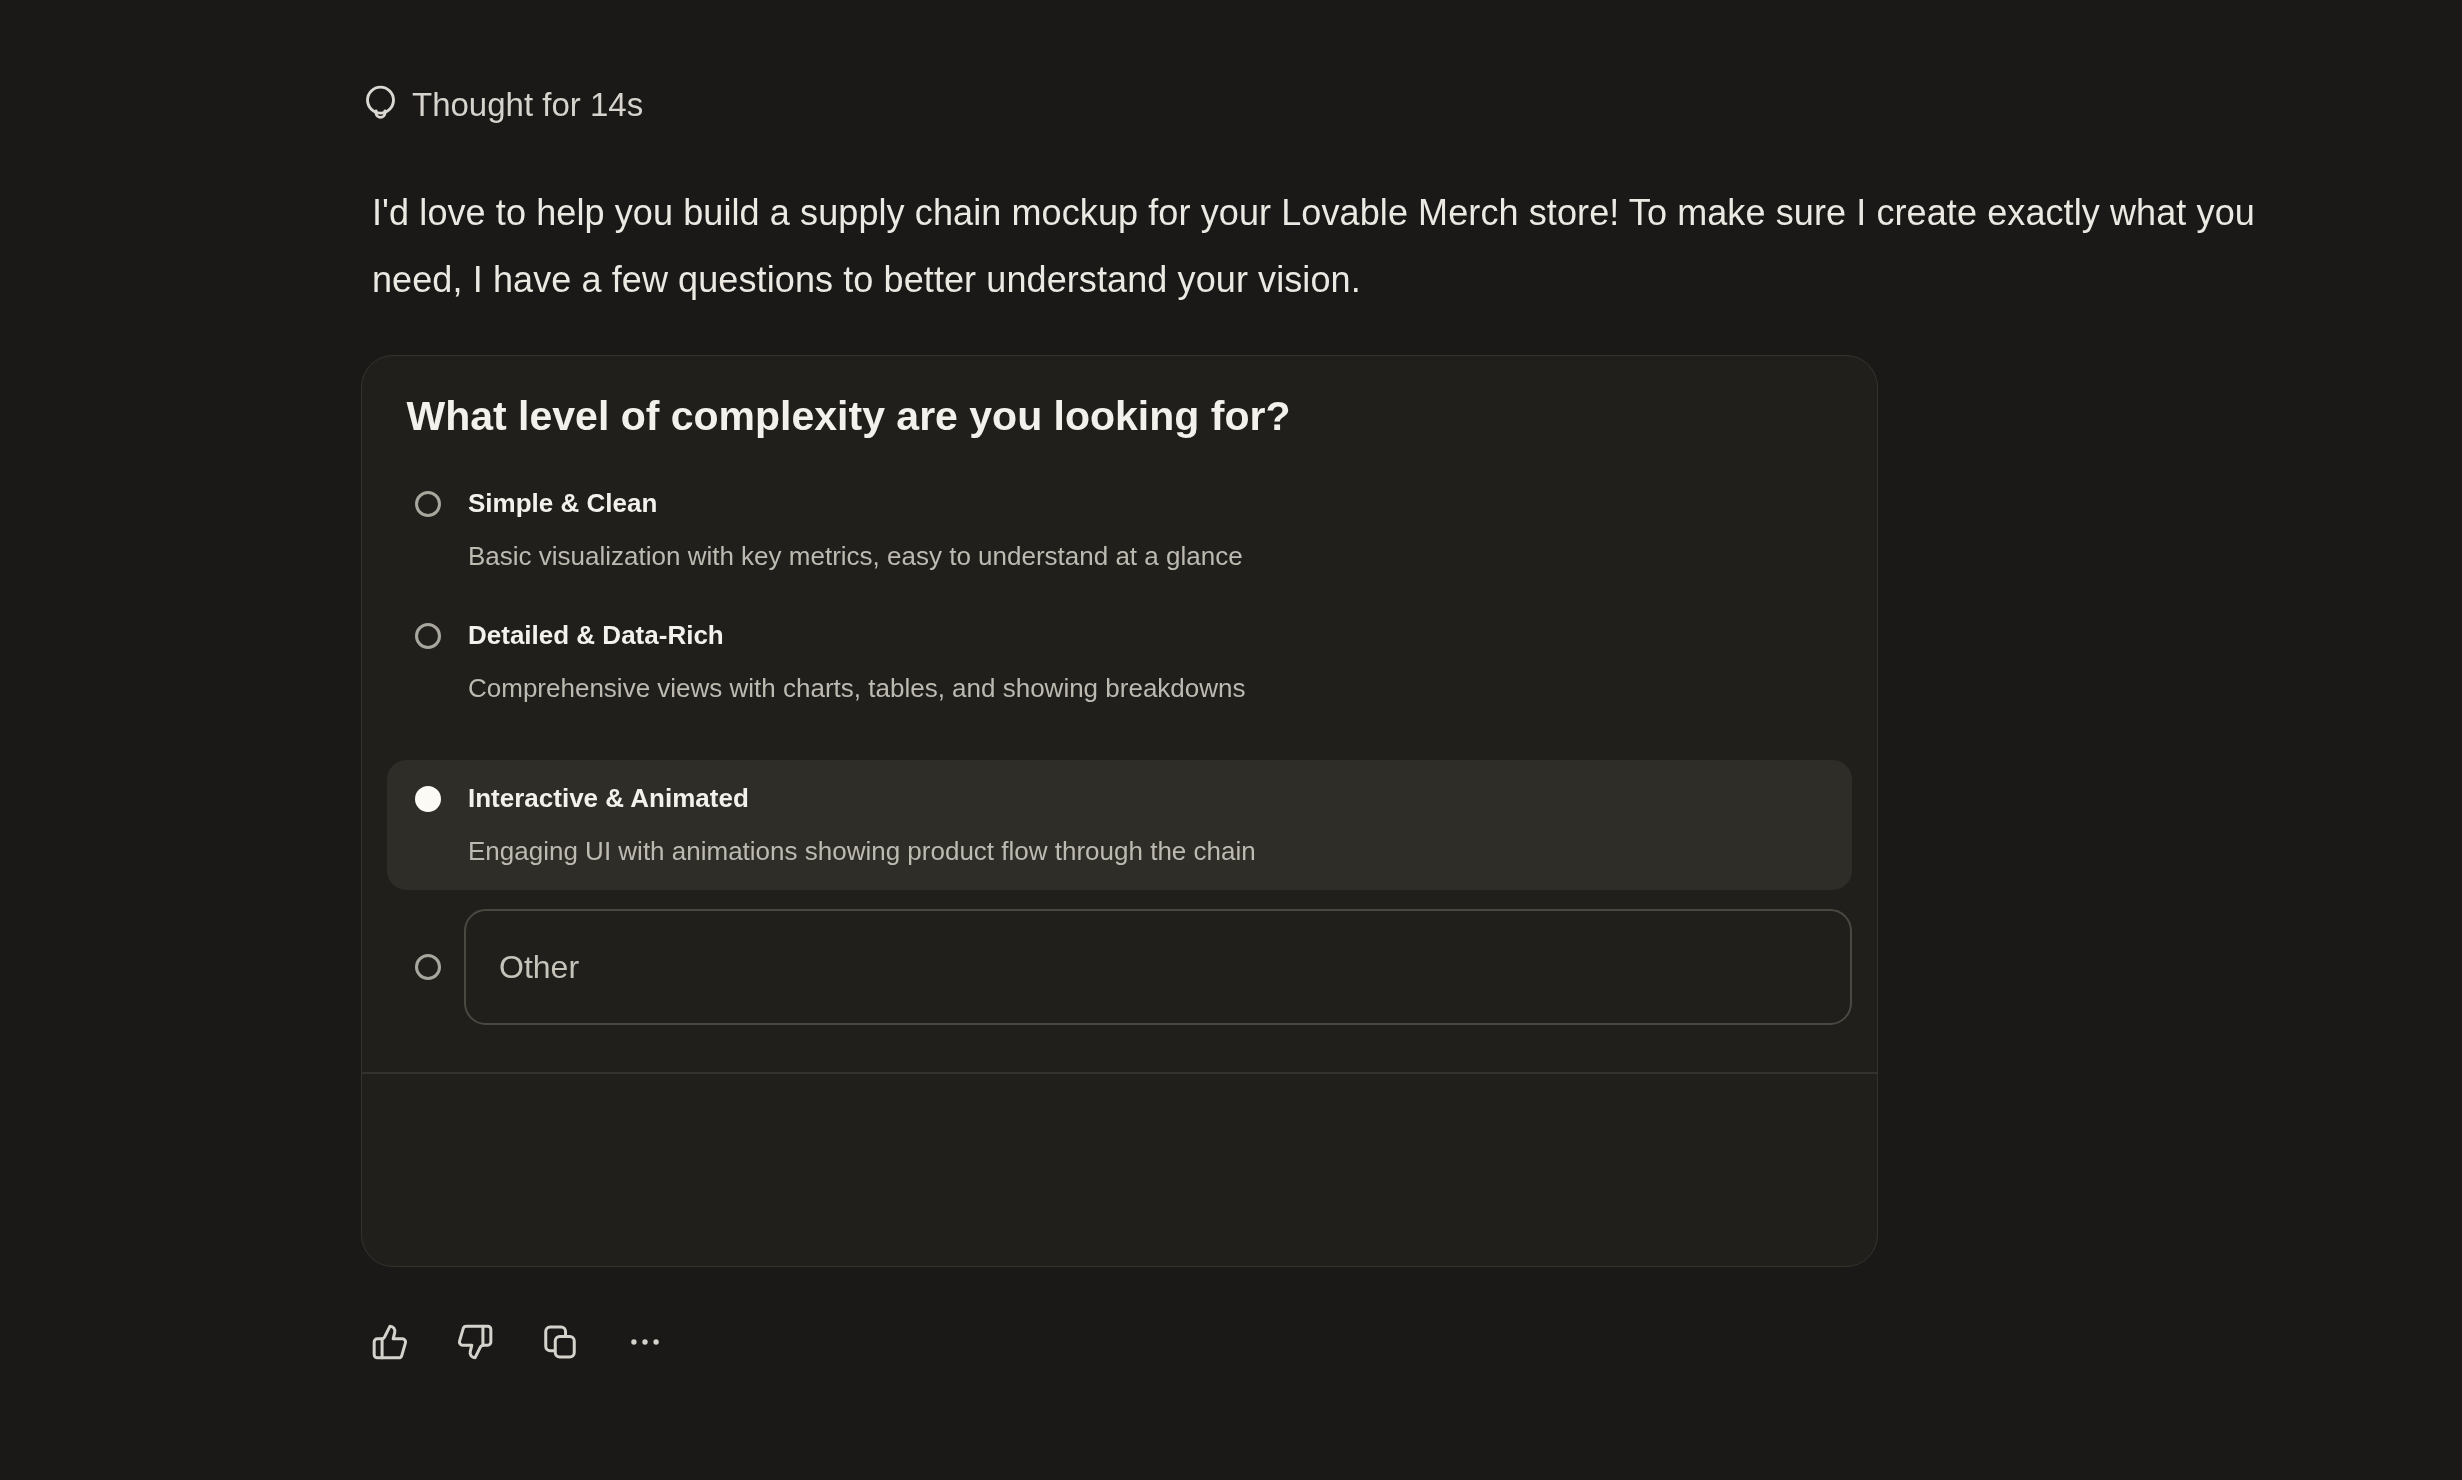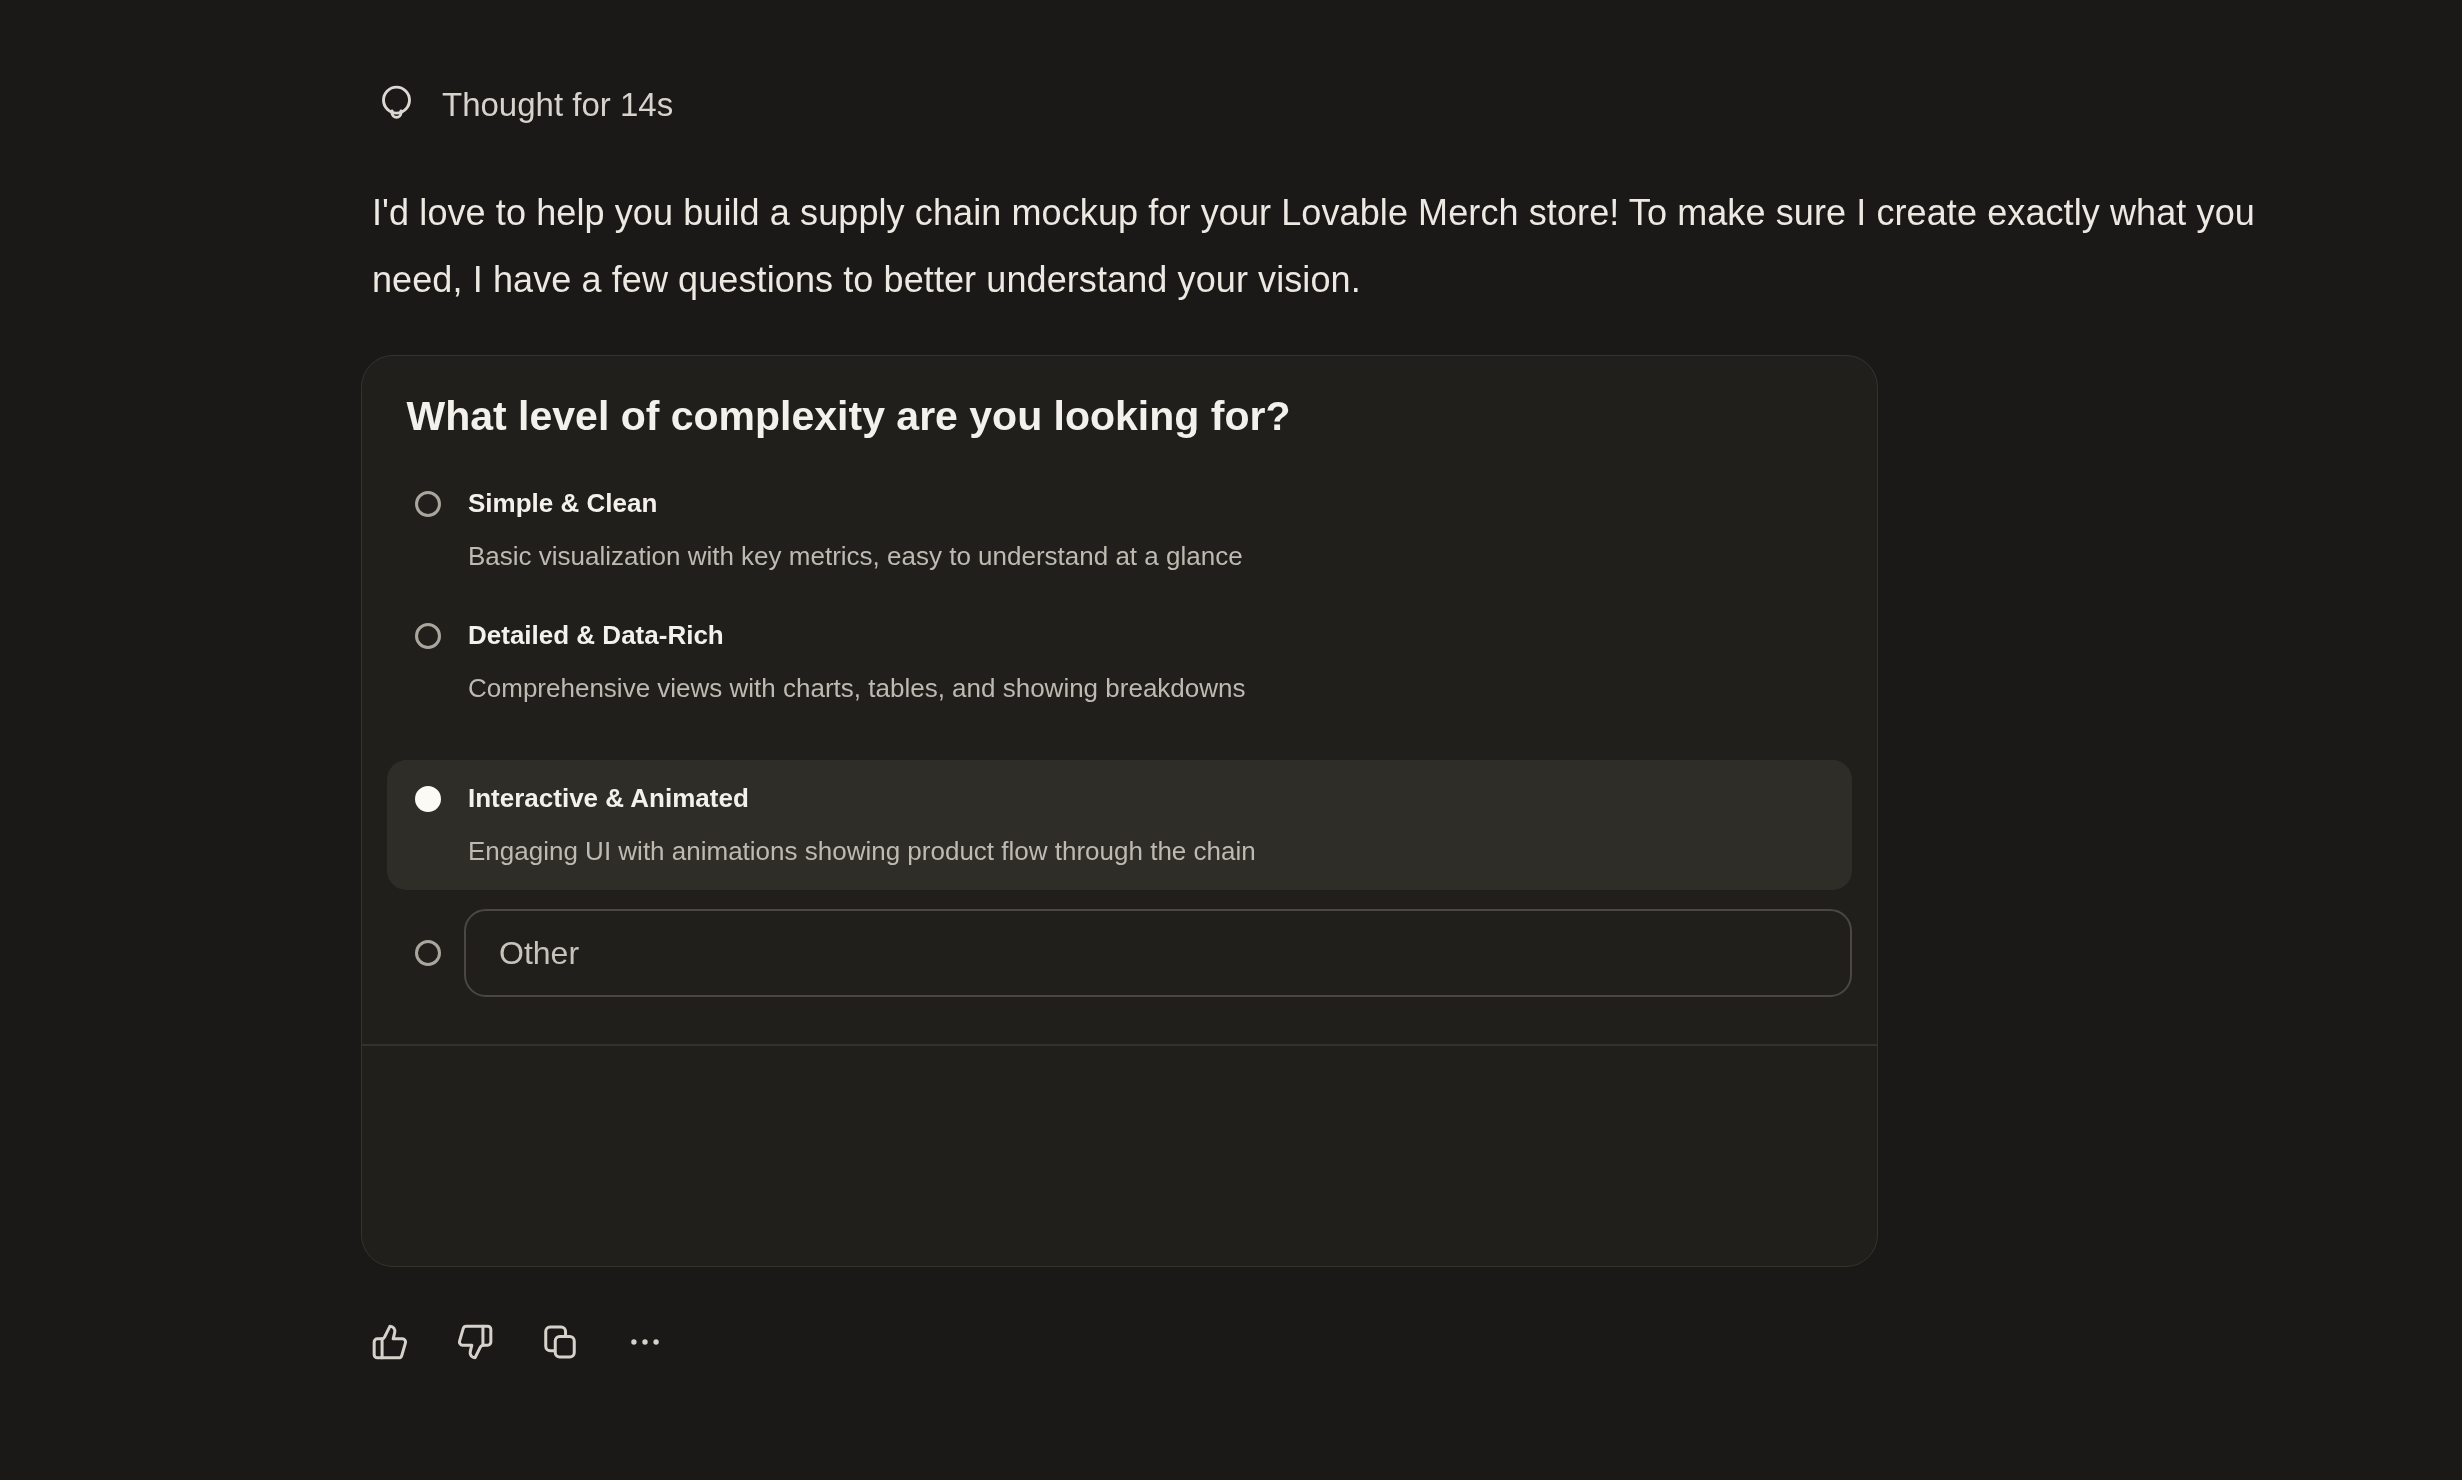--- a/index.html
+++ b/index.html
@@ -9,22 +9,22 @@
     background: #1a1918;
     position: relative;
     overflow: hidden;
     font-family: "Liberation Sans", sans-serif;
     -webkit-font-smoothing: antialiased;
   }
   svg { display: block; }
 
   
   .thought-row {
-    position: absolute; left: 376px; top: 79px;
-    display: flex; align-items: center; gap: 25px;
+    position: absolute; left: 360px; top: 79px;
+    display: flex; align-items: center; gap: 11px;
     color: #d6d3cc; font-size: 33px; height: 51px;
     cursor: pointer;
   }
   .thought-row .bulb { width: 41px; height: 45px; color: #dbd8d1; }
 
   
   .message-text {
     position: absolute; left: 372px; top: 179px;
     width: 1914px;
     font-size: 36px; line-height: 67px;
@@ -82,21 +82,21 @@
   .option-desc { color: #bdbab2; font-weight: 400; }
 
   .other-row {
     display: flex; align-items: center; gap: 23px;
     margin-top: 19px;
     padding-left: 28px;
   }
   .other-row .radio { margin-top: 0; }
   .other-input {
     flex: 1;
-    height: 88px;
+    height: 116px;
     background: transparent;
     border: 2.3px solid #4a4841;
     border-radius: 22px;
     padding: 0 33px;
     font-family: "Liberation Sans", sans-serif;
     font-size: 32px; color: #f0abfc;
     outline: none;
   }
   .other-input::placeholder { color: #c6c3bb; opacity: 1; }
 

